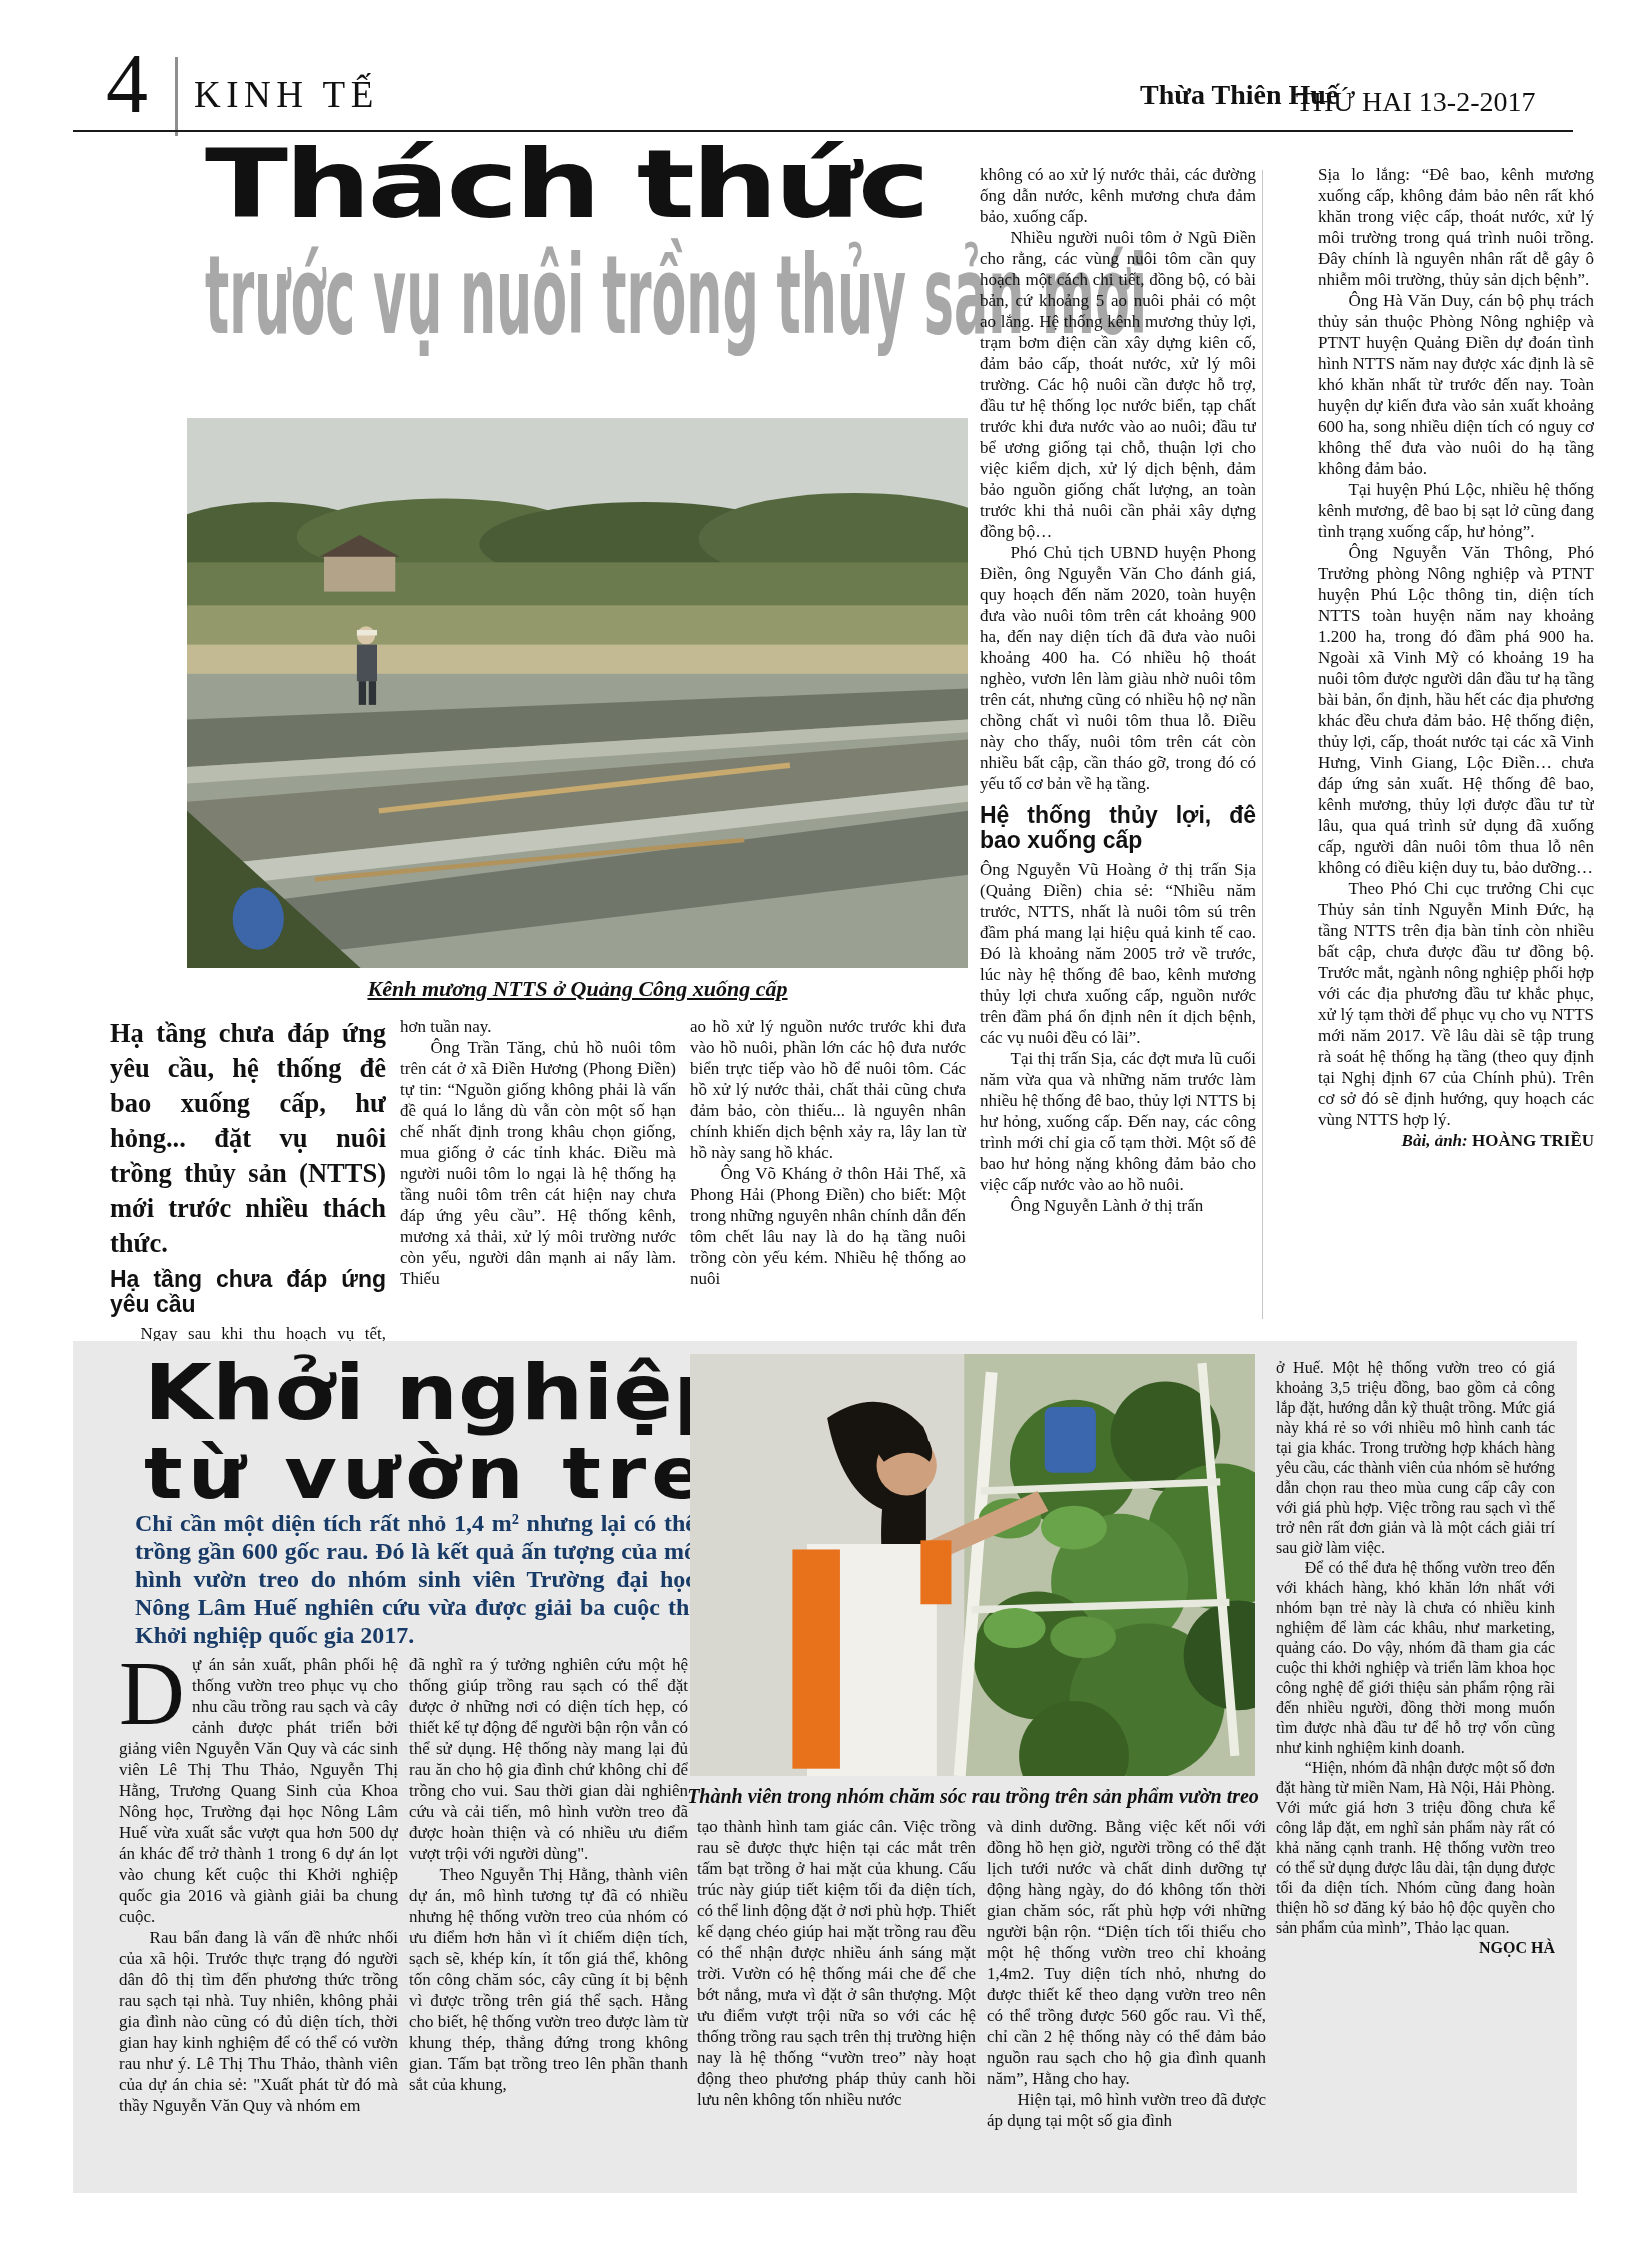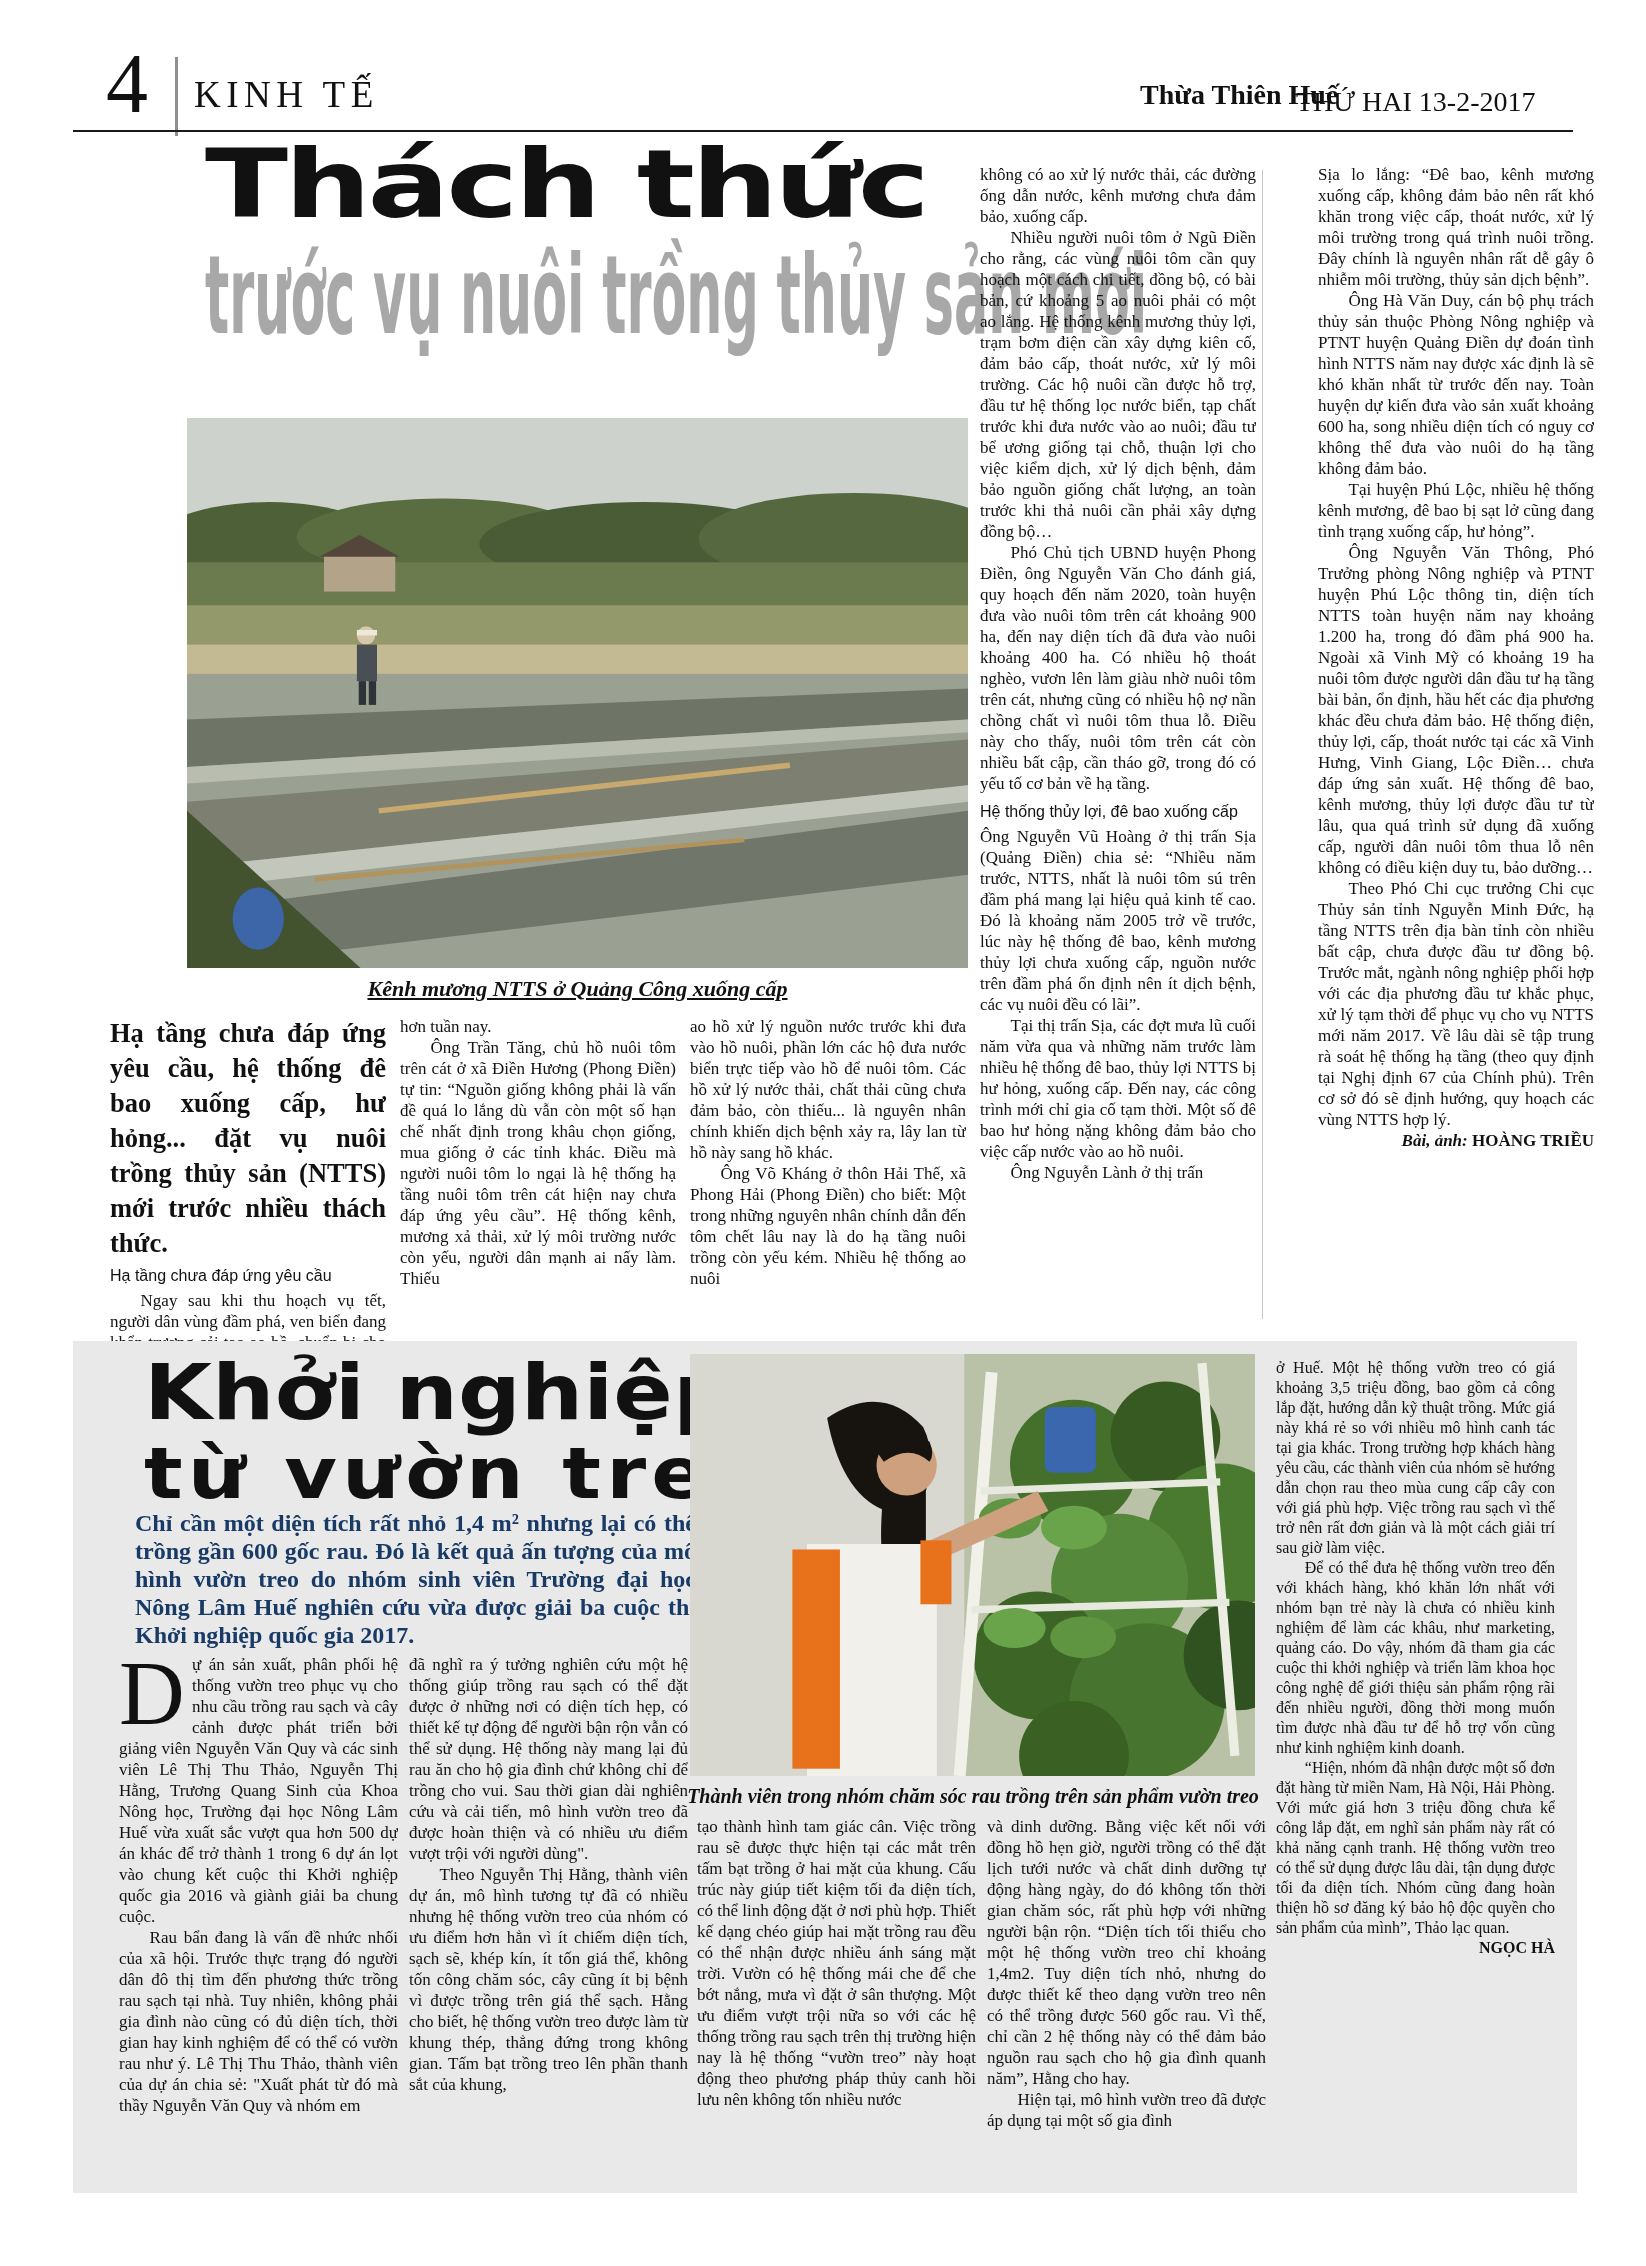--- a/index.html
+++ b/index.html
@@ -21,21 +21,21 @@
   
   .photo{overflow:hidden;}
   .photo svg{display:block;width:100%;height:100%;}
   .caption{font-size:22px;font-weight:700;font-style:italic;text-align:center;line-height:1.2;}
   
   .col{font-size:17px;line-height:21px;text-align:justify;overflow:hidden;}
   .col p{margin:0;text-indent:1.8em;}
   .col.cont > .paras p:first-child, .col.cont > p:first-child{text-indent:0;}
   .col .paras p{margin:0;text-indent:1.8em;}
   .intro{font-size:26.5px;line-height:35px;font-weight:700;text-align:justify;}
-  .subhead{font-family:"Liberation Sans", sans-serif;font-weight:400;font-size:16px;
+  .subhead{font-family:"Liberation Sans", sans-serif;font-weight:700;font-size:23px;
            line-height:1.1;margin:9.1px 0 5.5px 0;text-indent:0 !important;}
   .byline{text-align:right;font-weight:700;margin-top:7.3px;text-indent:0 !important;}
   .byline .pre{font-style:italic;}
   .colrule{width:0.9px;background:#c6c6c6;}
   
   .graybox{background:#e9e9e9;}
   .a2t{font-family:"DejaVu Sans", sans-serif;font-weight:700;font-size:77px;line-height:1;
        transform:scaleX(1.14);transform-origin:0 0;white-space:nowrap;}
   .a2t2{font-size:71px;letter-spacing:4.6px;}
   .lead{font-size:24px;line-height:28px;font-weight:700;color:#183a66;text-align:justify;}

